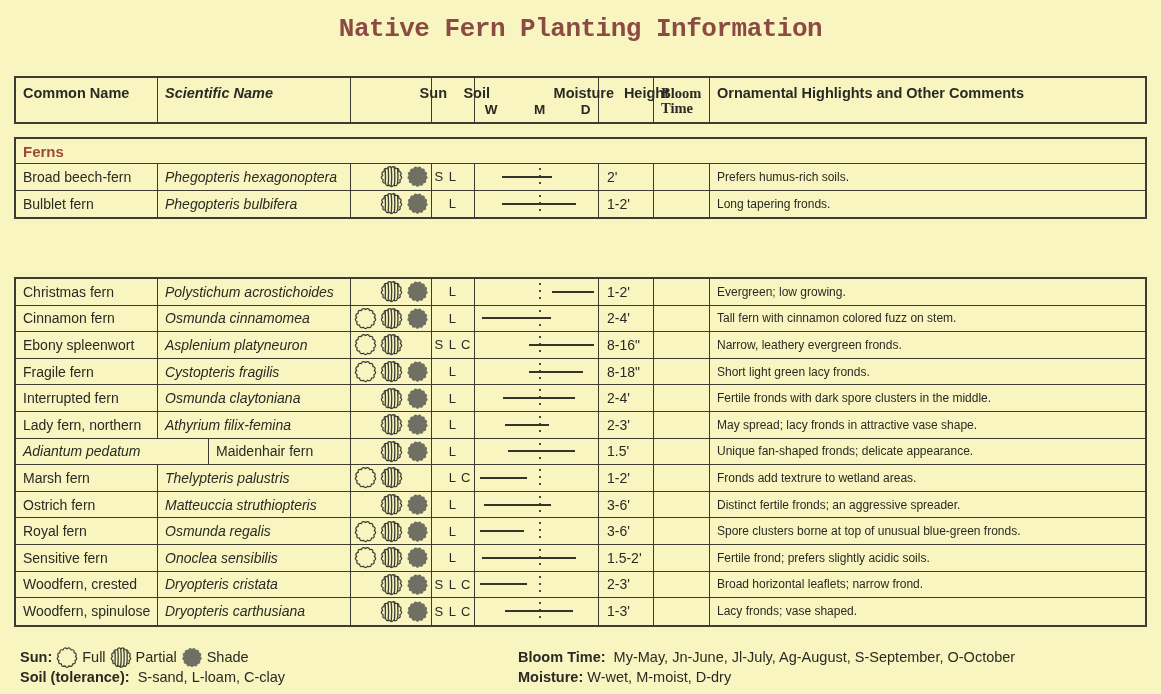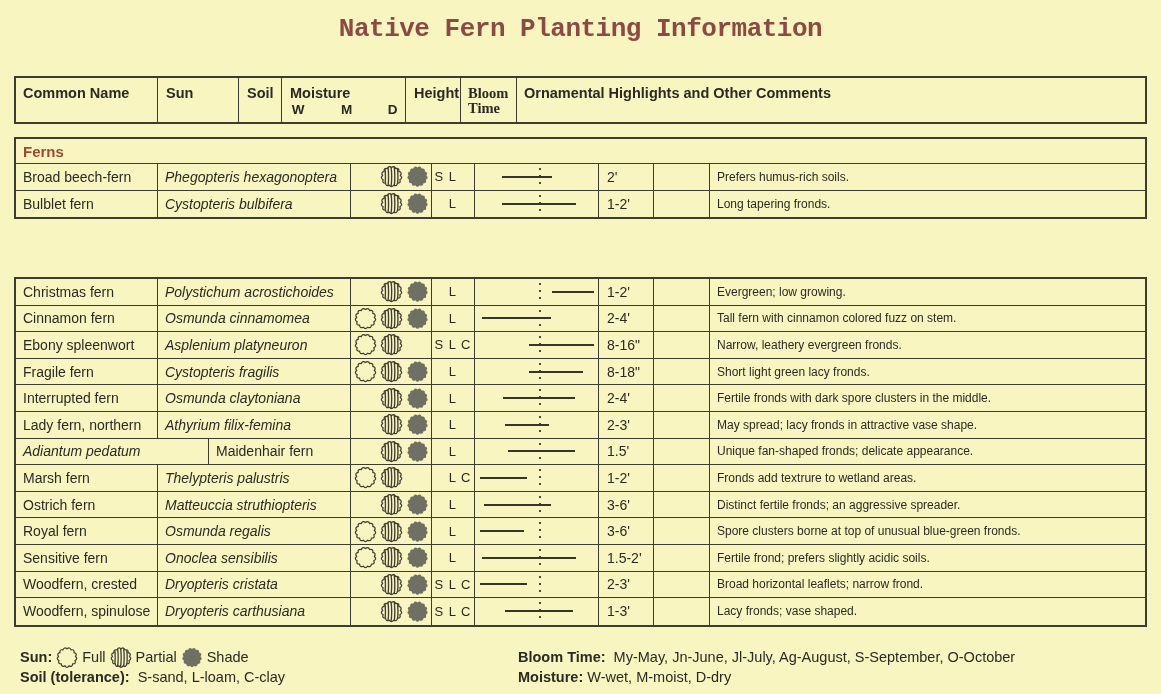--- a/index.html
+++ b/index.html
@@ -32,21 +32,21 @@
     border:2px solid var(--line);
     background:var(--bg);
   }
   #header-table{top:76px;height:48px;}
   #top-table{top:137px;}
   #main-table{top:277px;}
   .hrow{display:flex;height:100%;}
   .hcell{position:relative;border-right:1px solid var(--line);font-weight:bold;font-size:14.5px;}
   .hcell:last-child{border-right:none;}
   .hlabel{position:absolute;top:7px;left:7px;white-space:nowrap;}
-  .hcenter .hlabel{left:8px;width:100%;text-align:left;}
+  .hcenter .hlabel{left:16px;width:100%;text-align:right;}
   .hsub{position:absolute;bottom:5px;font-size:13.5px;}
   .c-common{width:142px;}
   .c-sci{width:193px;}
   .c-sun{width:81px;}
   .c-soil{width:43px;}
   .c-moist{width:124px;}
   .c-height{width:55px;}
   .c-bloom{width:56px;font-family:Liberation Serif, serif;}
   .c-comment{flex:1;}
   .section-bar{
@@ -83,20 +83,23 @@
 </head>
 <body>
 
 <div class="page-title">Native Fern Planting Information</div>
 
 <div class="tbl" id="header-table">
   <div class="hrow">
     <div class="hcell c-common">
       <span class="hlabel">Common Name</span>
     </div>
+    <div class="hcell c-sci">
+      <span class="hlabel" style="font-style:italic">Scientific Name</span>
+    </div>
     <div class="hcell c-sun hcenter">
       <span class="hlabel">Sun</span>
     </div>
     <div class="hcell c-soil hcenter">
       <span class="hlabel">Soil</span>
     </div>
     <div class="hcell c-moist hcenter">
       <span class="hlabel">Moisture</span>
       <span class="hsub" style="left:8%">W</span>
       <span class="hsub" style="left:48%">M</span>
@@ -165,21 +168,21 @@
         </div>
         <div class="tcell c-comment">
           <span class="comment-txt">Prefers humus-rich soils.</span>
         </div>
       </div>
       <div class="trow">
         <div class="tcell c-common">
           <span class="common-txt">Bulblet fern</span>
         </div>
         <div class="tcell c-sci">
-          <span class="sci-txt">Cystopteris bulbifera</span>
+          <span class="sci-txt">Phegopteris bulbifera</span>
         </div>
         <div class="tcell c-sun sun-cell">
           <span class="sun-slot"></span>
           <span class="sun-slot">
             <svg width="25" height="25" viewBox="0 0 24 24" class="sun-svg">
               <clipPath id="sc1">
                 <path d="M12.00,3.40 Q14.70,1.03 16.00,4.39 Q19.49,3.54 19.08,7.11 Q22.57,7.99 20.54,10.96 Q23.22,13.36 20.04,15.05 Q21.30,18.42 17.70,18.44 Q17.25,22.01 14.06,20.35 Q12.00,23.30 9.94,20.35 Q6.75,22.01 6.30,18.44 Q2.70,18.42 3.96,15.05 Q0.78,13.36 3.46,10.96 Q1.43,7.99 4.92,7.11 Q4.51,3.54 8.00,4.39 Q9.30,1.03 12.00,3.40 Z"></path>
               </clipPath>
               <g clip-path="url(#sc1)">
                 <path d="M5.5,2 Q6.9,12 5.5,22" fill="none" stroke="#3e3e34" stroke-width="1.3"></path>

